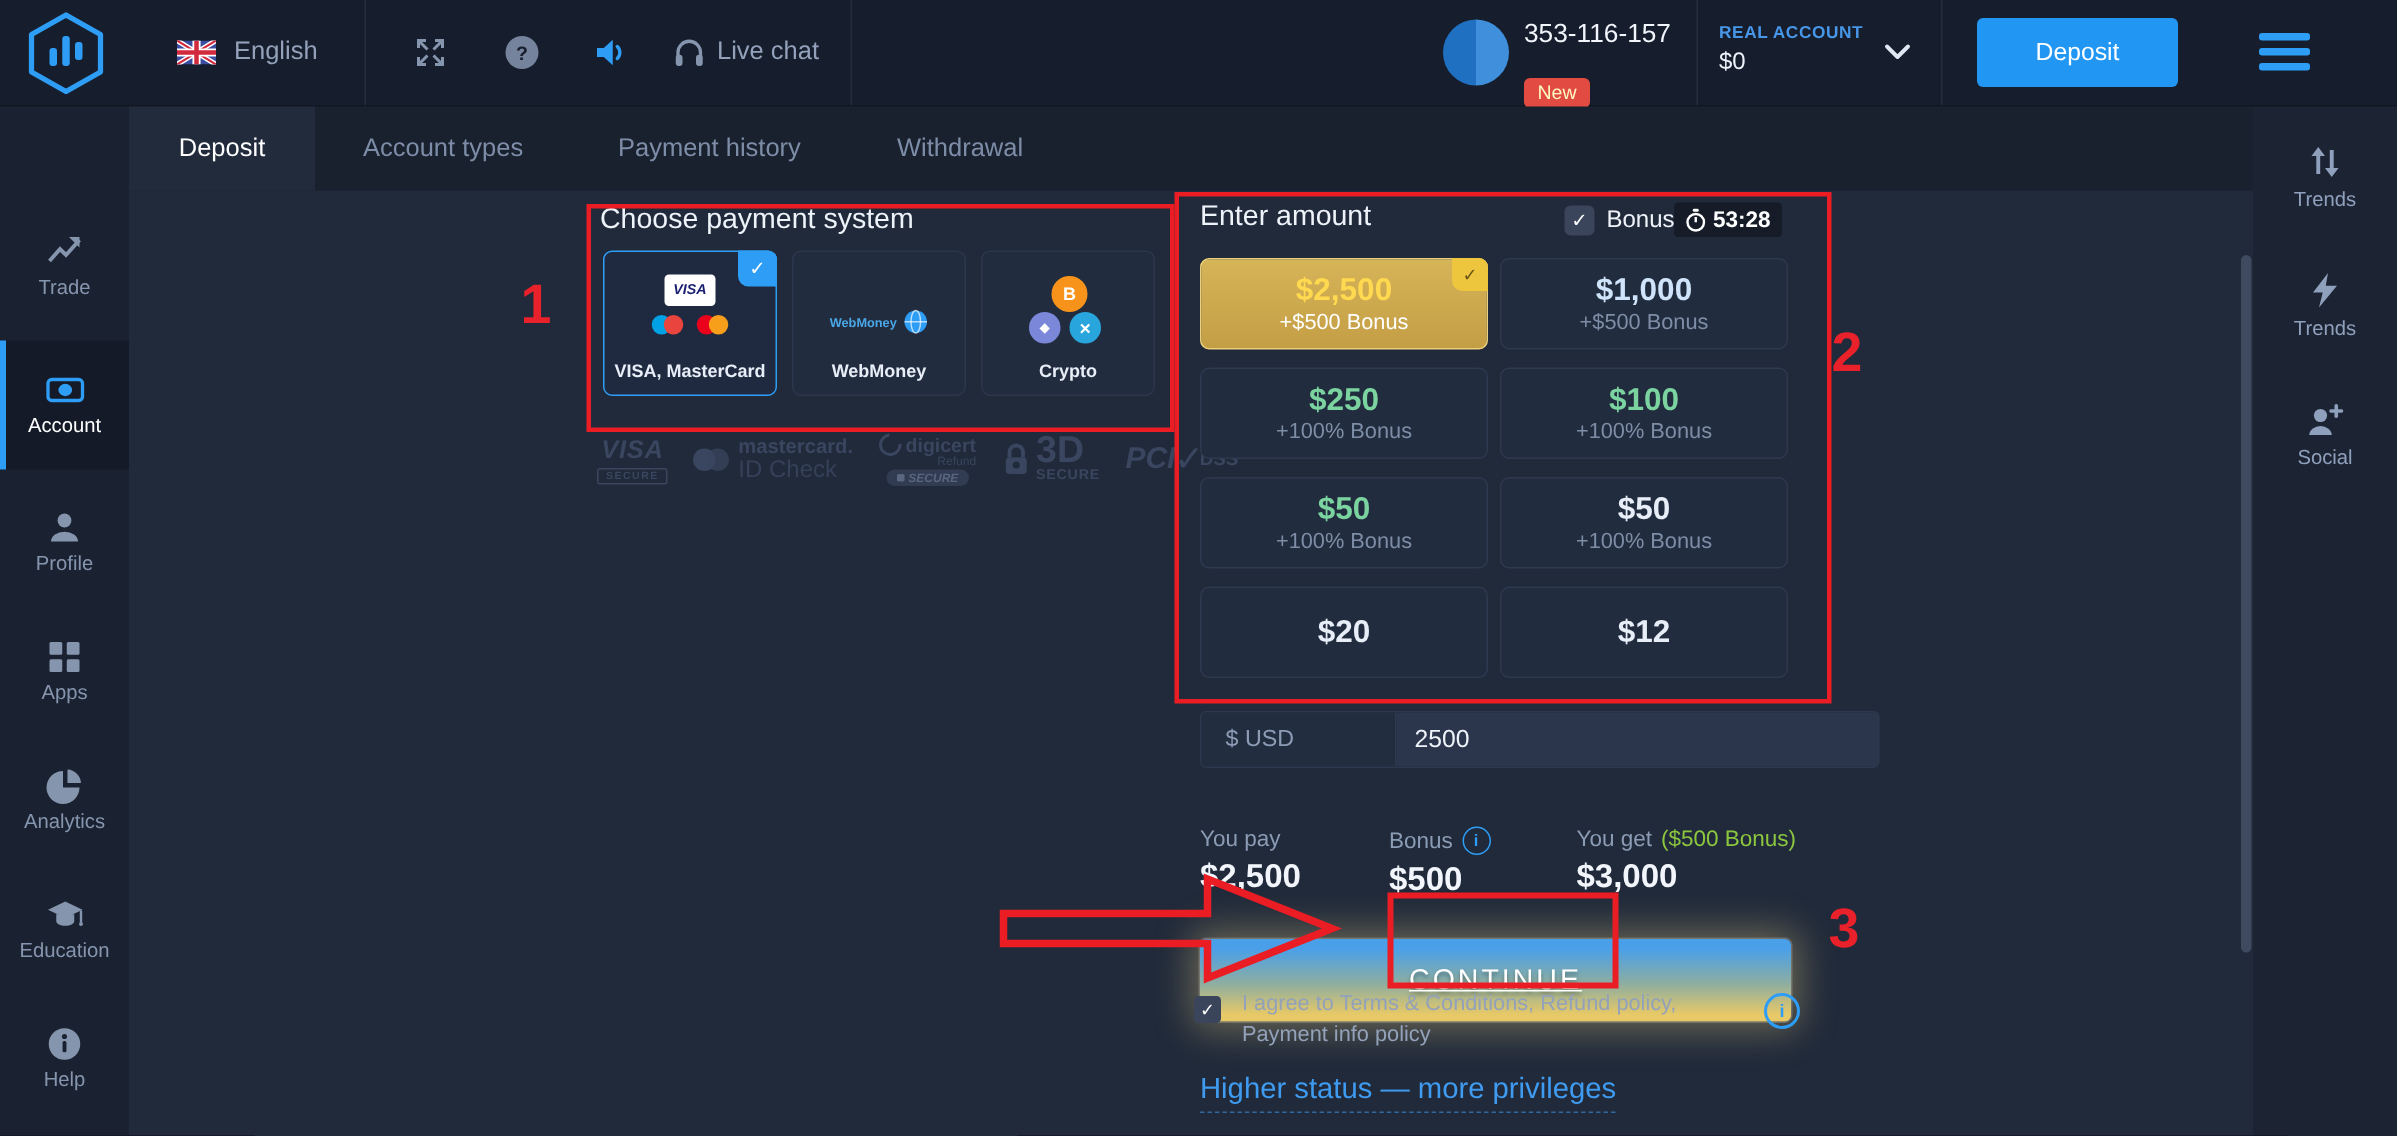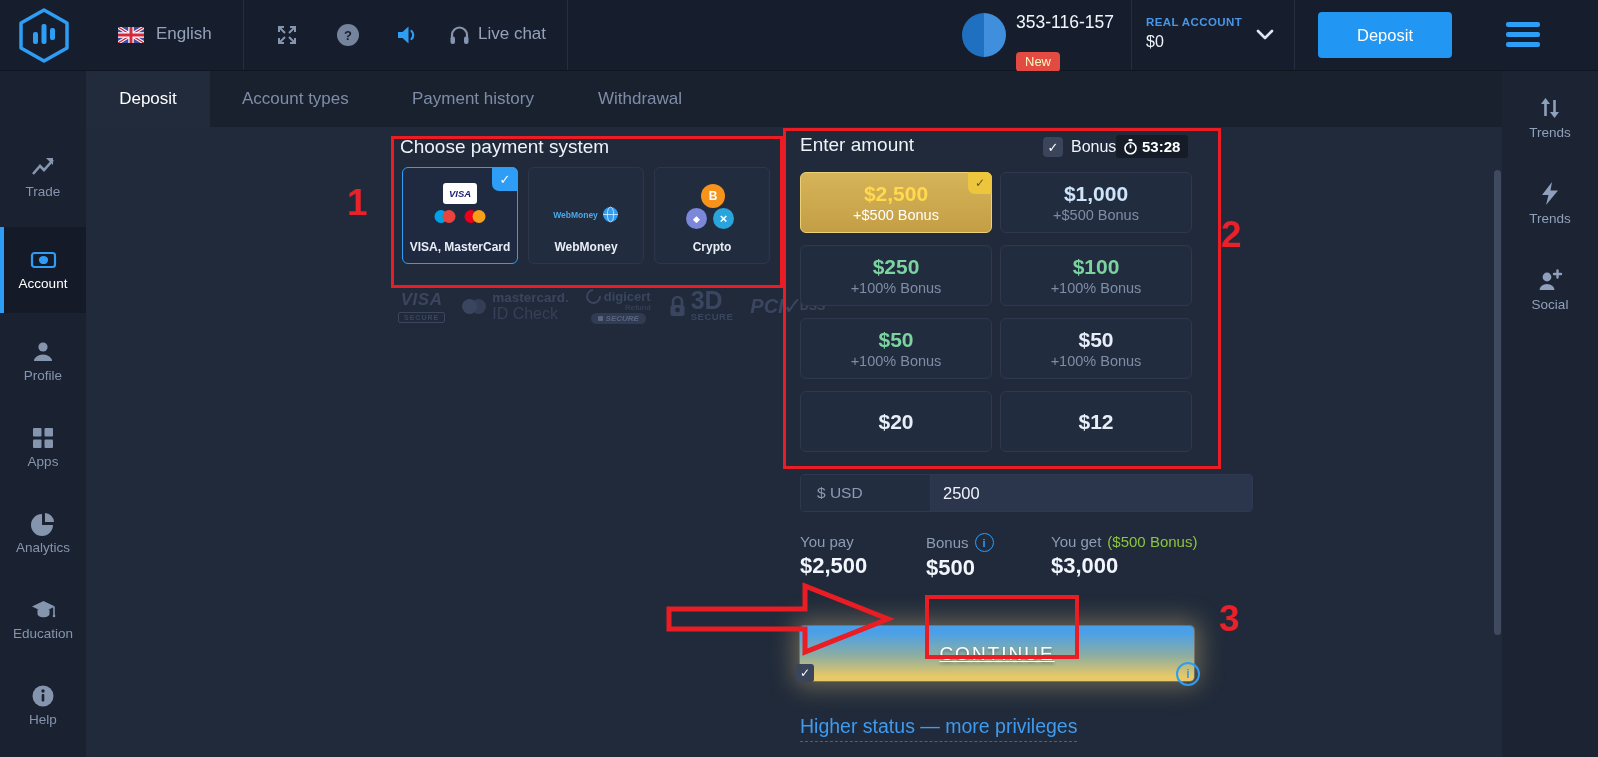--- a/index.html
+++ b/index.html
@@ -114,21 +114,21 @@
              color:#6b5414;font-size:12px;font-weight:700;display:flex;align-items:center;justify-content:center;}
 
   .cur-row{position:absolute;left:800px;top:474px;width:453px;height:38px;border:1px solid #2e3950;border-radius:4px;
            overflow:hidden;display:flex;box-sizing:border-box;}
   .cur-left{width:130px;background:#232d40;color:#8c9cb5;font-size:15.5px;display:flex;align-items:center;
             padding-left:16px;box-sizing:border-box;border-right:1px solid #2e3950;cursor:pointer;}
   .cur-input{flex:1;background:#2b364d;border:none;outline:none;color:#eef3fa;font-size:16.5px;
              padding:0 0 0 12px;font-family:inherit;}
 
   .sum-col{position:absolute;top:533px;}
-  .sum-label{font-size:15px;color:#8c9cb5;display:flex;align-items:center;gap:6px;white-space:nowrap;}
+  .sum-label{font-size:15px;color:#8c9cb5;display:flex;align-items:center;gap:6px;white-space:nowrap;margin-top:18px;}
   .sum-value{font-size:22px;font-weight:700;color:#f2f6fc;margin-top:3px;}
   .sum-note{color:#8cc63f;}
   .info-i{width:17px;height:17px;border:1.5px solid #2e9df5;border-radius:50%;color:#2e9df5;font-size:11px;
           font-weight:700;display:inline-flex;align-items:center;justify-content:center;flex:none;cursor:pointer;}
 
   .continue-btn{position:absolute;left:800px;top:626px;width:394px;height:55px;border:none;border-radius:4px;
                 background:linear-gradient(180deg,#4aa0e8 12%,#8fae9f 55%,#e8c967 92%);
                 color:#fff;font-size:19px;letter-spacing:2px;font-weight:500;font-family:inherit;cursor:pointer;
                 text-shadow:0 2px 3px rgba(0,0,0,.35);
                 box-shadow:0 0 24px 6px rgba(226,201,130,.38),0 0 0 1px rgba(255,255,255,.22);text-decoration:underline;}
@@ -506,20 +506,21 @@
       <span class="sum-note">($500 Bonus)</span>
     </div>
     <div class="sum-value">$3,000</div>
   </div>
 
   <button class="continue-btn">CONTINUE</button>
 
   <div class="chk abs" style="left:796px;top:664px;width:18px;height:18px;font-size:12px;border-radius:3px;">
       <span>✓</span>
     </div>
+  <div class="agree-text">I agree to Terms &amp; Conditions, Refund policy, Payment info policy</div>
   <span class="info-i abs" style="left:1176px;top:662px;width:20px;height:20px;font-size:12px;border-width:2px;">
       <span>i</span>
     </span>
 
   <a class="status-link">Higher status — more privileges</a>
 
   <div class="ann-rect" style="left:391px;top:136px;width:386px;height:146px;"></div>
   <div class="ann-num" style="left:347px;top:182px;">1</div>
 
   <div class="ann-rect" style="left:783px;top:128px;width:432px;height:335px;"></div>

